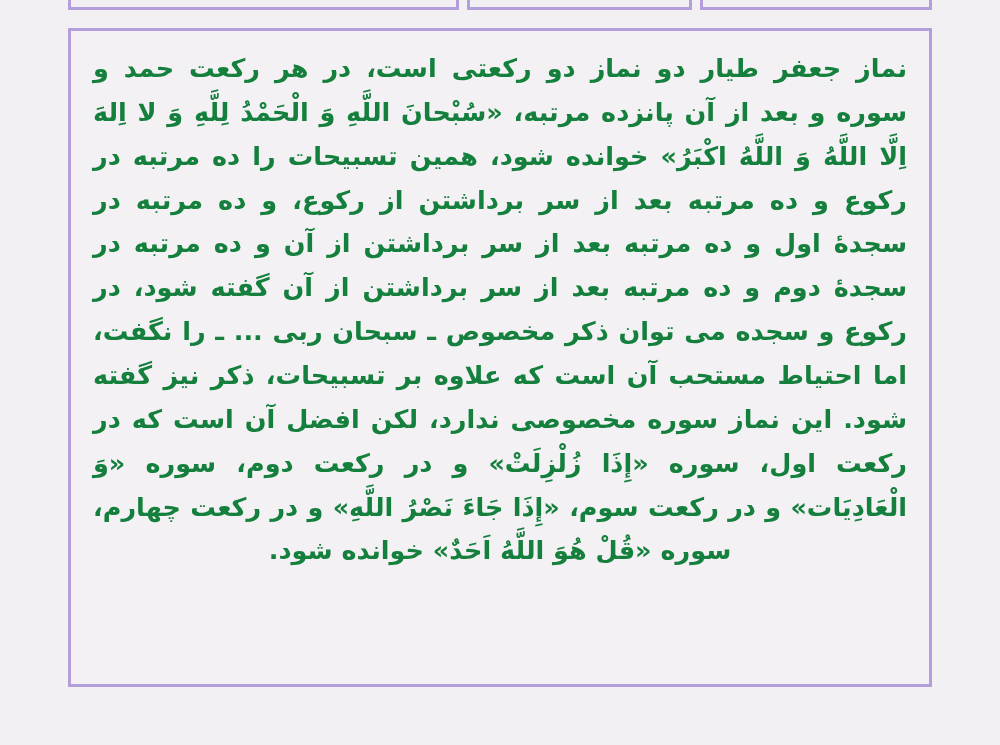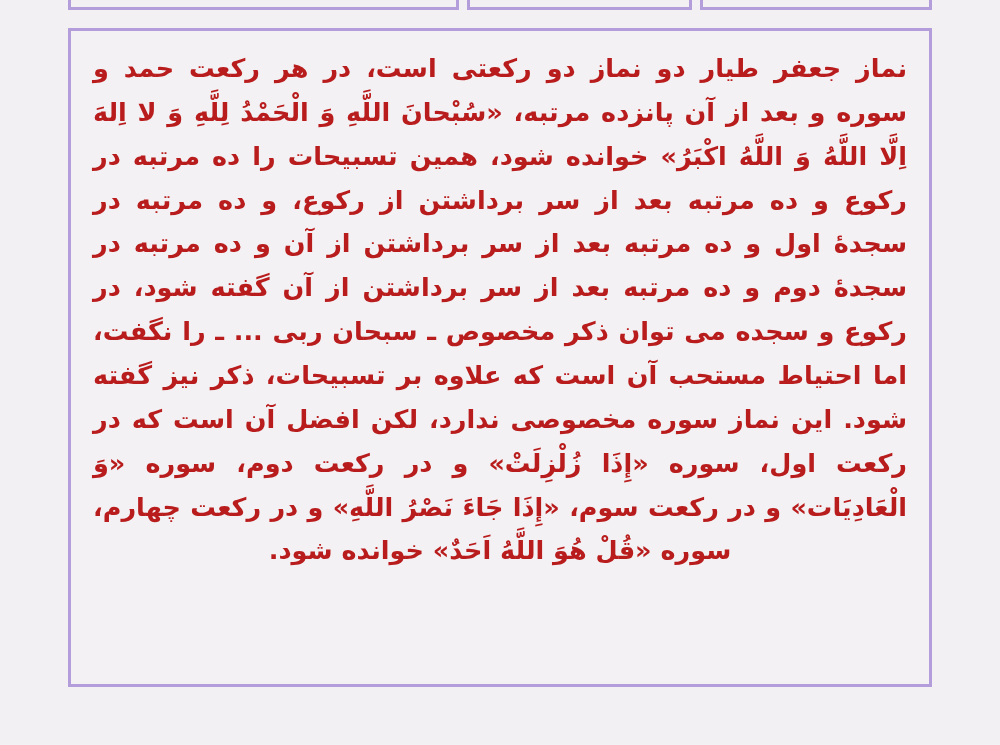--- a/index.html
+++ b/index.html
@@ -53,21 +53,21 @@
   }
   .body-text {
     margin: 0;
     direction: rtl;
     text-align: justify;
     text-align-last: center;
     font-family: "DejaVu Sans", "Liberation Sans", sans-serif;
     font-weight: bold;
     font-size: 25.5px;
     line-height: 1.72;
-    color: #b91c1c;
+    color: #15803d;
     letter-spacing: 0;
   }
 </style>
 </head>
 <body>
 
 <div class="page">
 
   <div class="top-strip">
     <div class="strip-cell a"></div>

